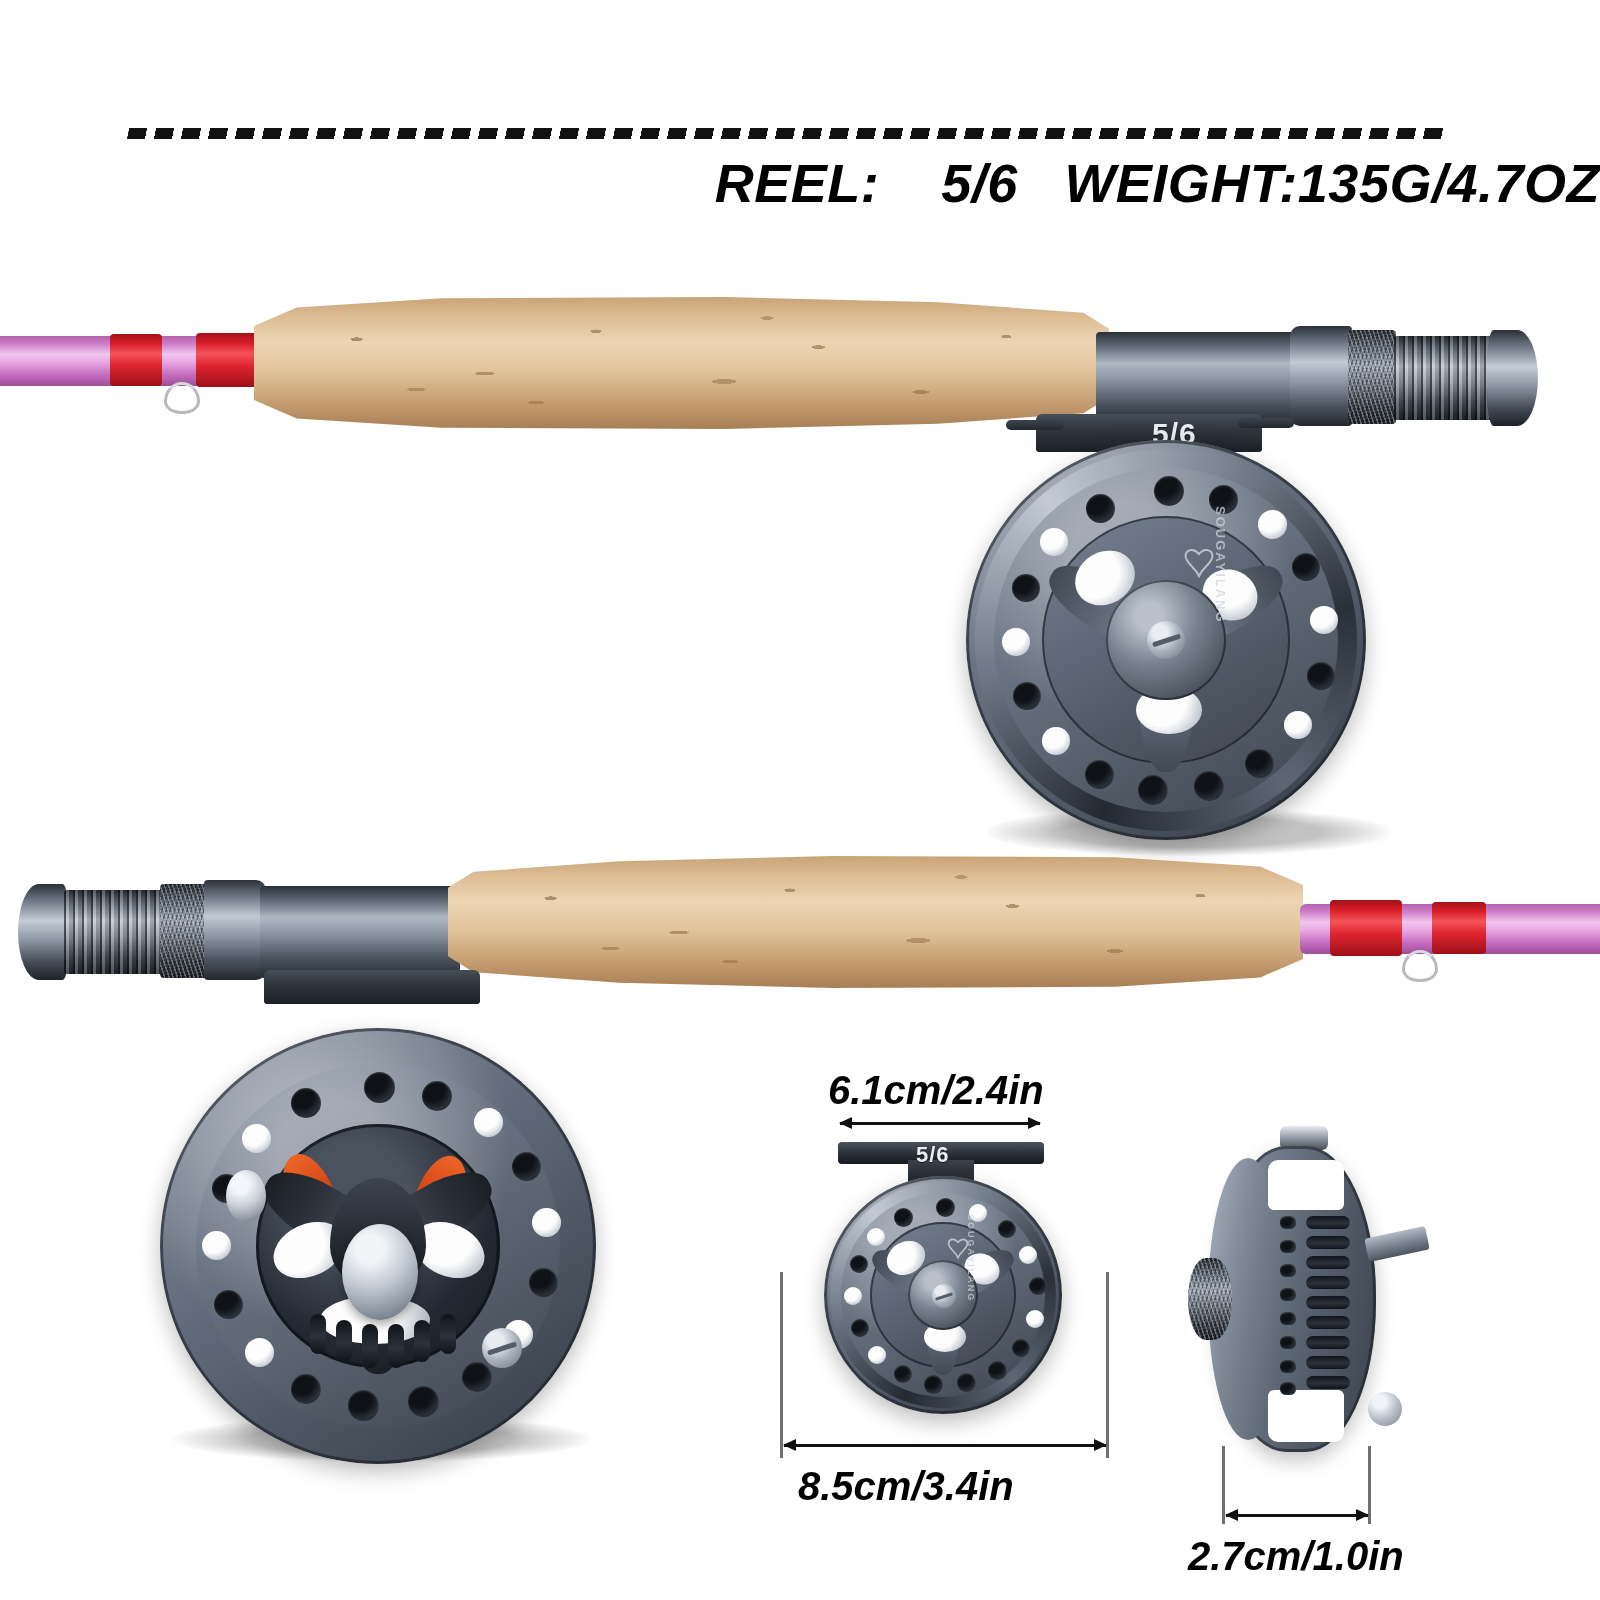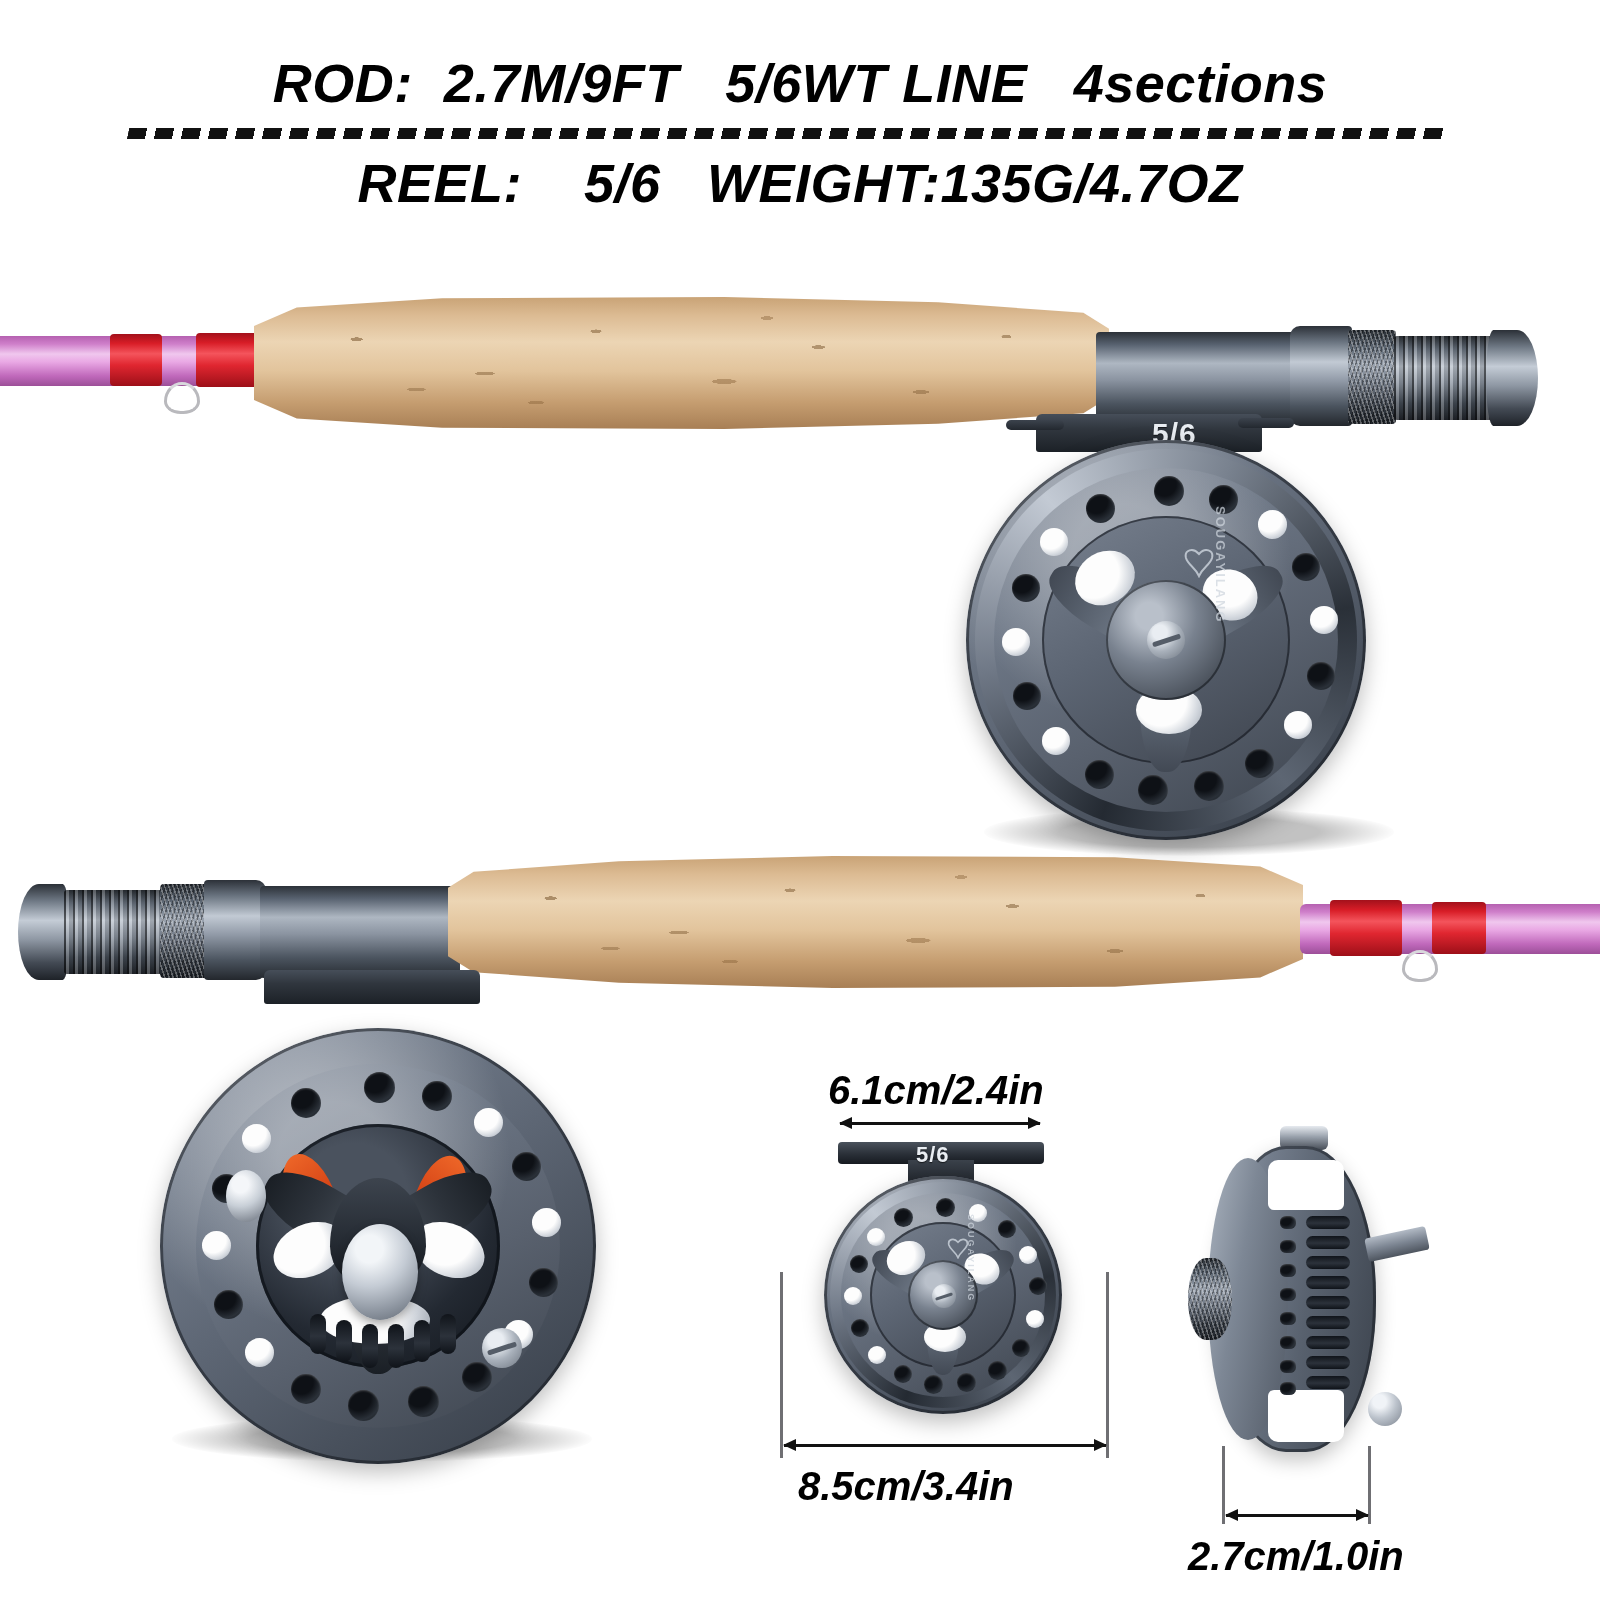--- a/index.html
+++ b/index.html
@@ -5,21 +5,21 @@
   html,body{margin:0;padding:0;background:#fff;}
   body{width:1600px;height:1600px;position:relative;overflow:hidden;
        font-family:"Liberation Sans",sans-serif;color:#000;}
 
   
   .spec-block{position:absolute;left:0;top:0;width:1600px;height:240px;}
   .spec-line{position:absolute;width:100%;text-align:center;
              font-style:italic;font-weight:700;letter-spacing:.5px;
              white-space:pre;}
   .spec-rod{top:52px;font-size:54px;}
-  .spec-reel{top:152px;font-size:54px;}
+  .spec-reel{top:152px;font-size:54px;text-align:right;}
   .spec-divider{position:absolute;left:128px;top:128px;width:1318px;height:11px;
       background:repeating-linear-gradient(90deg,#111 0 18px,transparent 18px 27px);
       transform:skewX(-12deg);}
 
   
   .unit{position:absolute;}
 
   
   .blank{position:absolute;border-radius:6px;
      background:linear-gradient(180deg,#b561b0 0%,#cf7fca 16%,#f0c7ee 36%,#e9a8e4 52%,#c069bb 80%,#9c4f98 100%);}
@@ -109,21 +109,20 @@
   .dimline::before,.dimline::after{content:"";position:absolute;top:-5px;
      border-top:6.5px solid transparent;border-bottom:6.5px solid transparent;}
   .dimline::before{left:-1px;border-right:13px solid #111;}
   .dimline::after{right:-1px;border-left:13px solid #111;}
   .extline{position:absolute;width:3px;background:#6f6f73;}
 </style>
 </head>
 <body>
 
 <div class="spec-block">
-  <div class="spec-line spec-rod">ROD:  2.7M/9FT   5/6WT LINE   4sections</div>
   <div class="spec-divider"></div>
   <div class="spec-line spec-reel">REEL:    5/6   WEIGHT:135G/4.7OZ</div>
 </div>
 
 <div class="unit" style="left:0;top:280;width:1600px;height:560px;">
 
   <div class="blank" style="left:-5px;top:336px;width:300px;height:50px;"></div>
   <div class="wrap" style="left:110px;top:334px;width:52px;height:52px;"></div>
   <div class="wrap" style="left:196px;top:333px;width:66px;height:54px;"></div>
   <div class="keeper" style="left:164px;top:382px;width:30px;height:26px;"></div>

